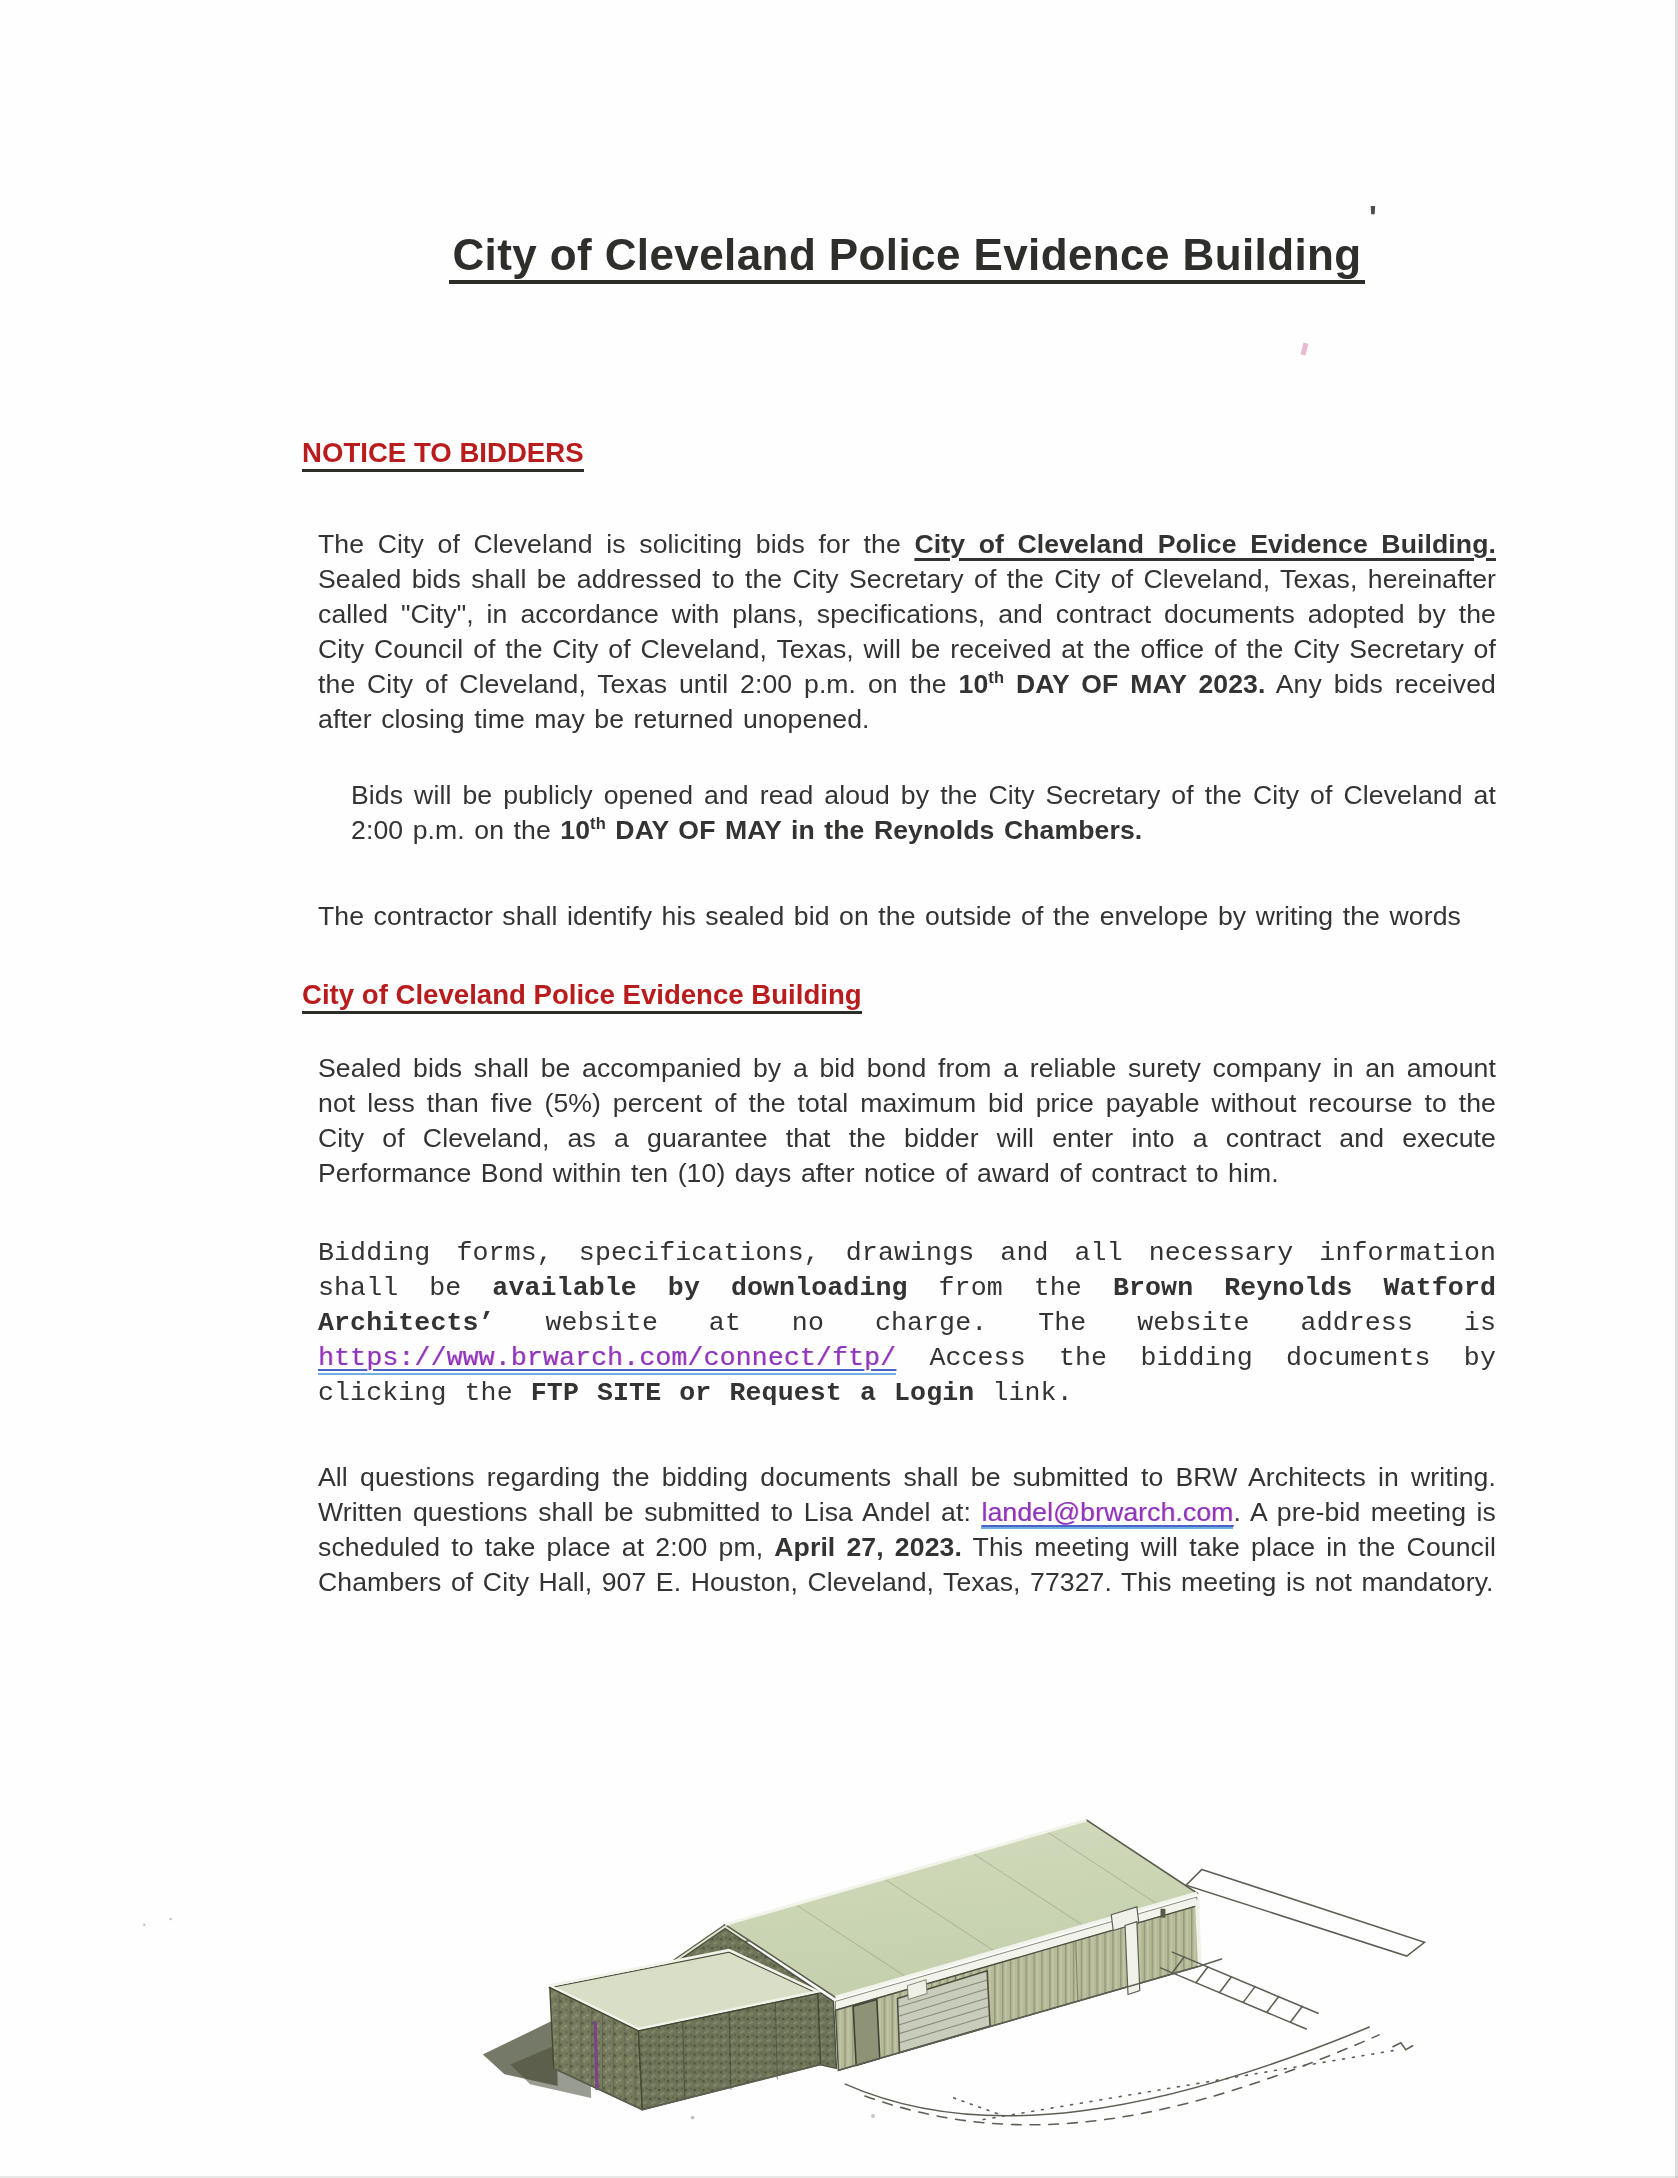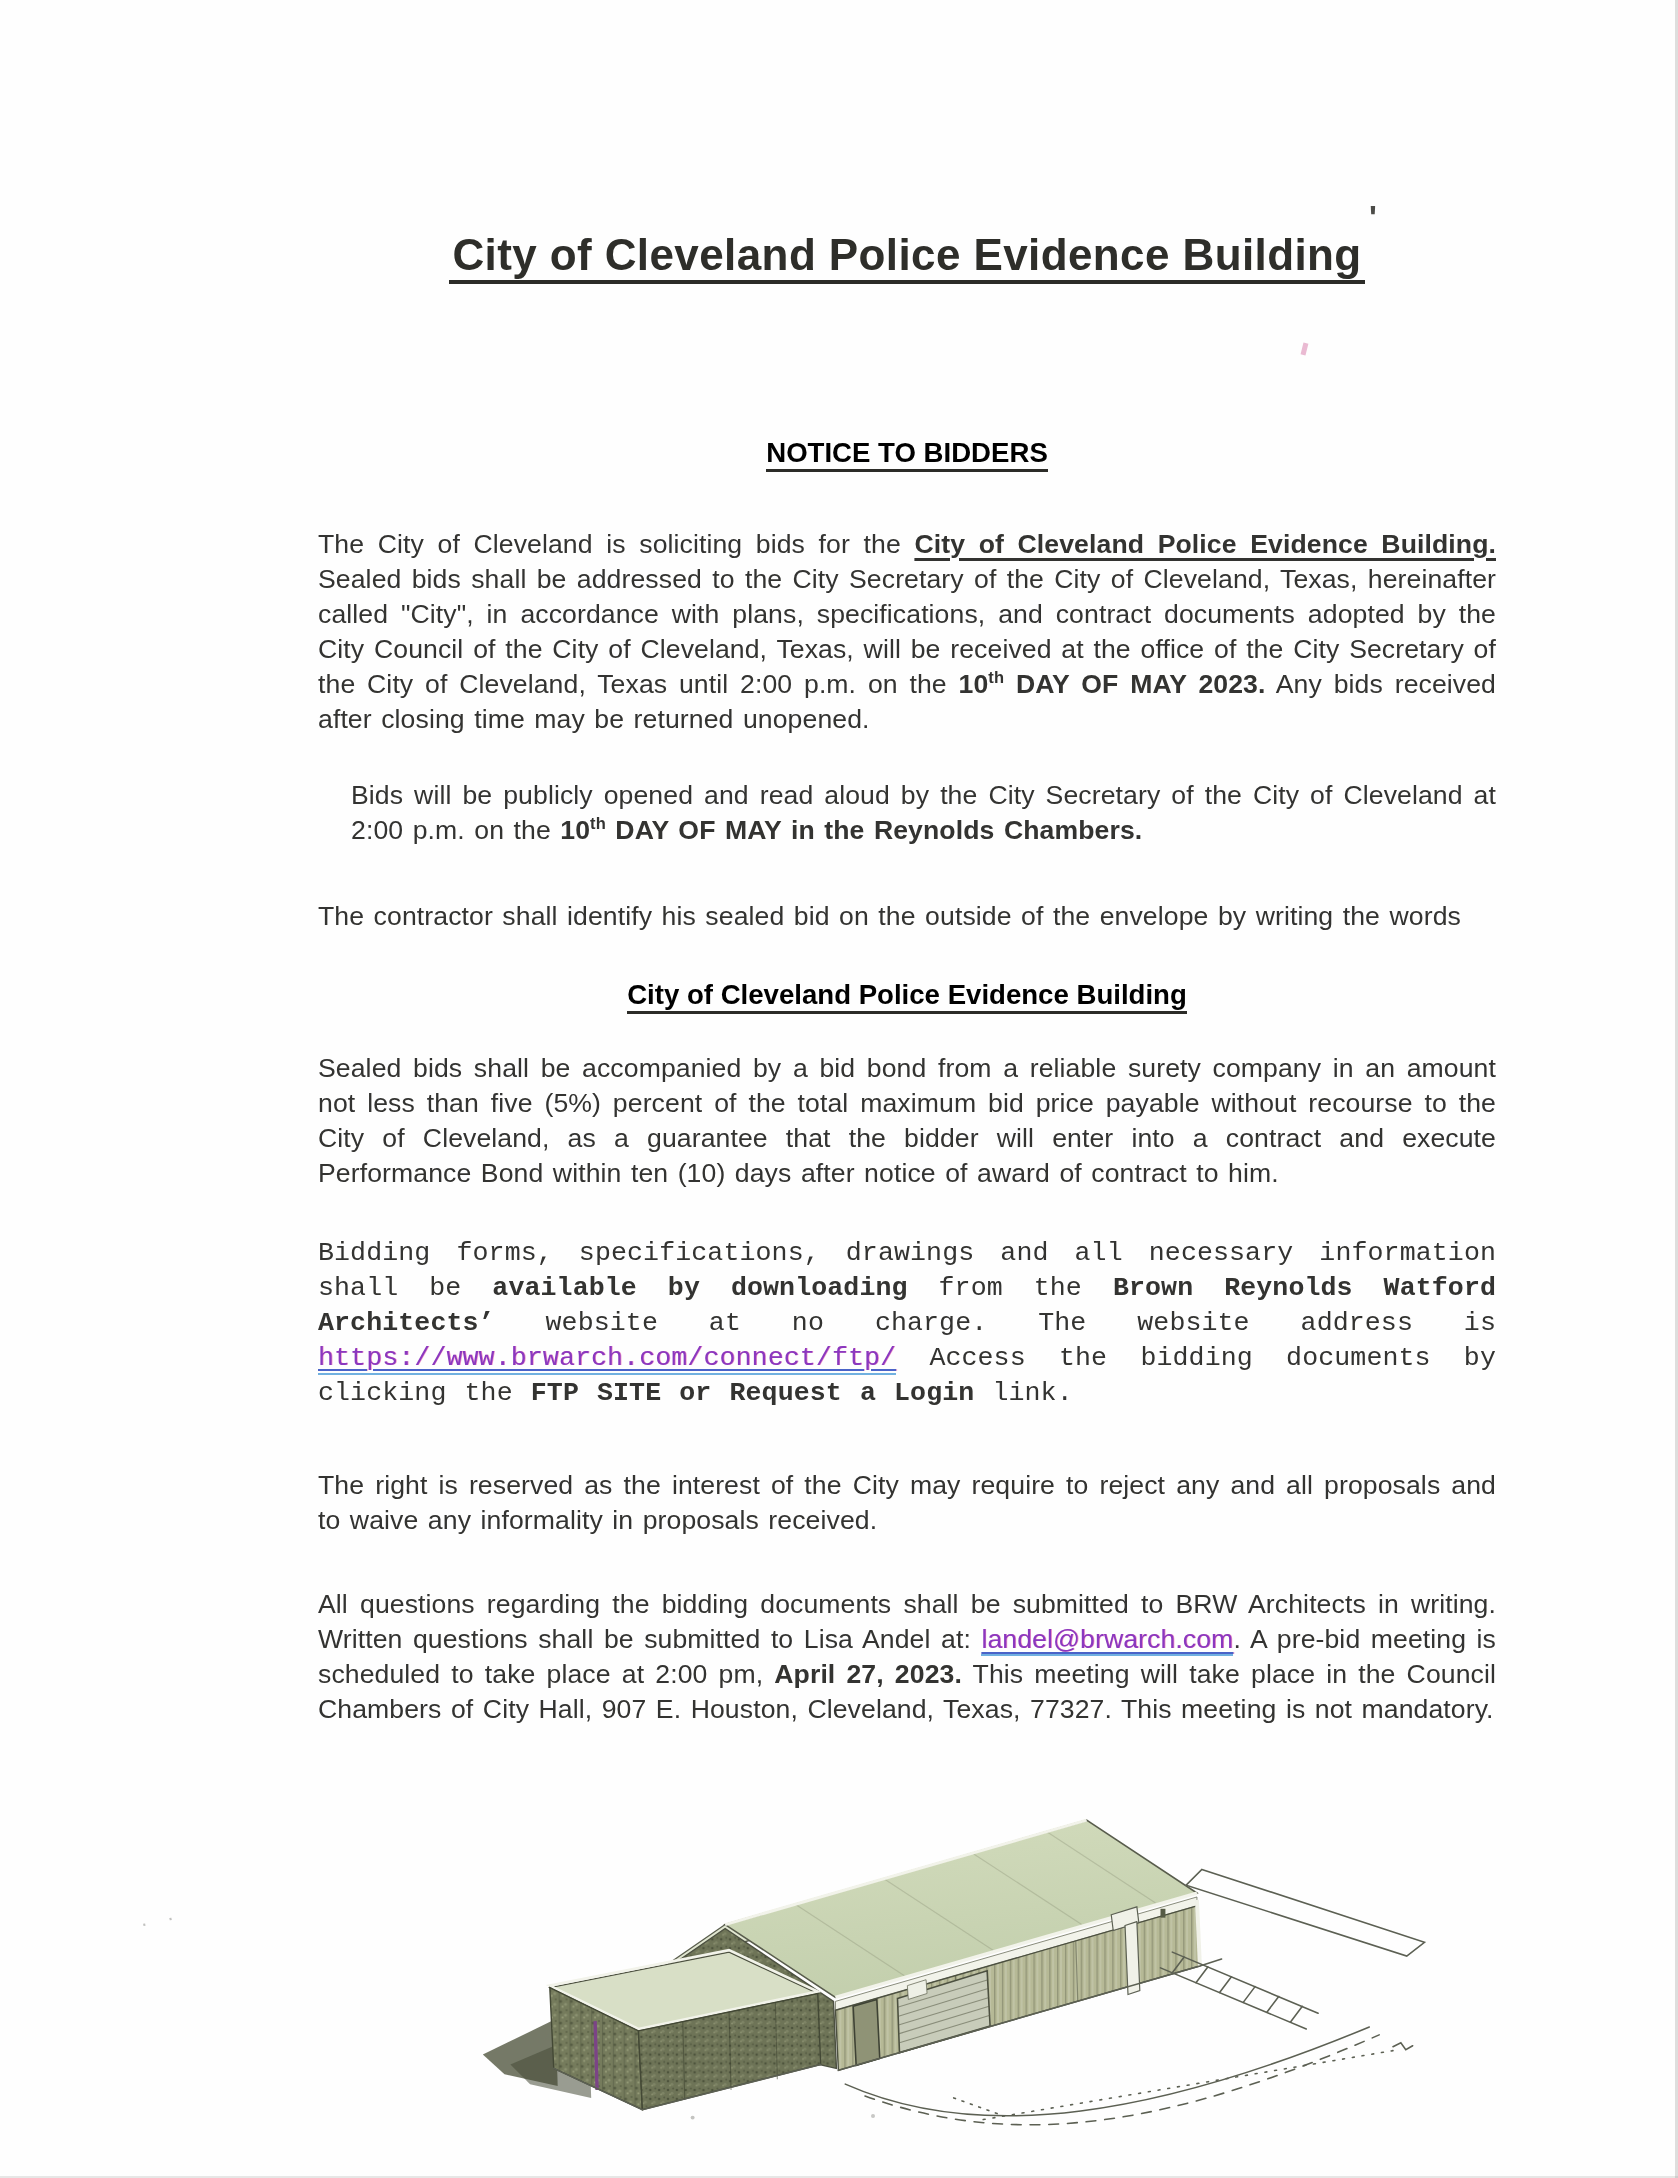--- a/index.html
+++ b/index.html
@@ -7,21 +7,21 @@
     width:1679px;height:2179px;position:relative;overflow:hidden;
     background:#fefefe;color:#333331;
     font-family:"Liberation Sans", sans-serif;
   }
   .doc{position:absolute;left:302px;right:167px;top:0;}
   .title{
     margin:227px 0 0 0;text-align:center;
     font-size:44px;line-height:55px;font-weight:700;letter-spacing:0.4px;color:#2e2e2a;
   }
   .u-thick{border-bottom:4.9px solid #2c2c28;padding:0 3px 1px 3px;}
-  .h-center{text-align:center;font-size:27.6px;line-height:35px;color:#000000;}
+  .h-center{font-size:27.6px;line-height:35px;color:#b91c1c;}
   .h-notice{margin-top:153px;}
   .h-subject{margin-top:43px;}
   .b{font-weight:700;}
   .u-med{border-bottom:3px solid #2c2c28;padding-bottom:1px;}
   .body{font-size:26.6px;line-height:35px;margin:16px;word-spacing:2px;letter-spacing:0.1px;}
   .j{text-align:justify;}
   .p1{margin-top:57px;}
   .p2{margin-top:41px;margin-left:49px;}
   .p3{margin-top:51px;}
   .p4{margin-top:39px;}
@@ -60,21 +60,20 @@
   <p class="body j p2"><span class="seg">Bids will be publicly opened and read aloud by the City Secretary of the City of Cleveland at 2:00 p.m. on the </span><span class="seg b">10</span><span class="seg b sup">th</span><span class="seg b"> DAY OF MAY in the Reynolds Chambers.</span></p>
 
   <p class="body p3"><span class="seg">The contractor shall identify his sealed bid on the outside of the envelope by writing the words</span></p>
 
   <div class="h-center h-subject"><span class="u-med b">City of Cleveland Police Evidence Building</span></div>
 
   <p class="body j p4"><span class="seg">Sealed bids shall be accompanied by a bid bond from a reliable surety company in an amount not less than five (5%) percent of the total maximum bid price payable without recourse to the City of Cleveland, as a guarantee that the bidder will enter into a contract and execute Performance Bond within ten (10) days after notice of award of contract to him.</span></p>
 
   <p class="body j p5"><span class="seg">Bidding forms, specifications, drawings and all necessary information shall be </span><span class="seg b">available by downloading</span><span class="seg"> from the </span><span class="seg b">Brown Reynolds Watford Architects’</span><span class="seg"> website at no charge.  The website address is </span><span class="seg lnk">https://www.brwarch.com/connect/ftp/</span><span class="seg"> Access the bidding documents by clicking the </span><span class="seg b">FTP SITE or Request a Login</span><span class="seg"> link.</span></p>
 
-  <p class="body j p6"><span class="seg">The right is reserved as the interest of the City may require to reject any and all proposals and to waive any informality in proposals received.</span></p>
 
   <p class="body j p7"><span class="seg">All questions regarding the bidding documents shall be submitted to BRW Architects in writing.  Written questions shall be submitted to Lisa Andel at:  </span><span class="seg lnk">landel@brwarch.com</span><span class="seg">.  A pre-bid meeting is scheduled to take place at 2:00 pm, </span><span class="seg b">April 27, 2023.</span><span class="seg">  This meeting will take place in the Council Chambers of City Hall, 907 E. Houston, Cleveland, Texas, 77327.  This meeting is not mandatory.</span></p>
 </div>
 
 <span class="artifact a-apostrophe">'</span>
 <span class="artifact a-pink"></span>
 <span class="artifact a-margin">· ·</span>
 <span class="artifact a-dot"></span>
 <div class="edge-right"></div>
 <div class="edge-bottom"></div>

